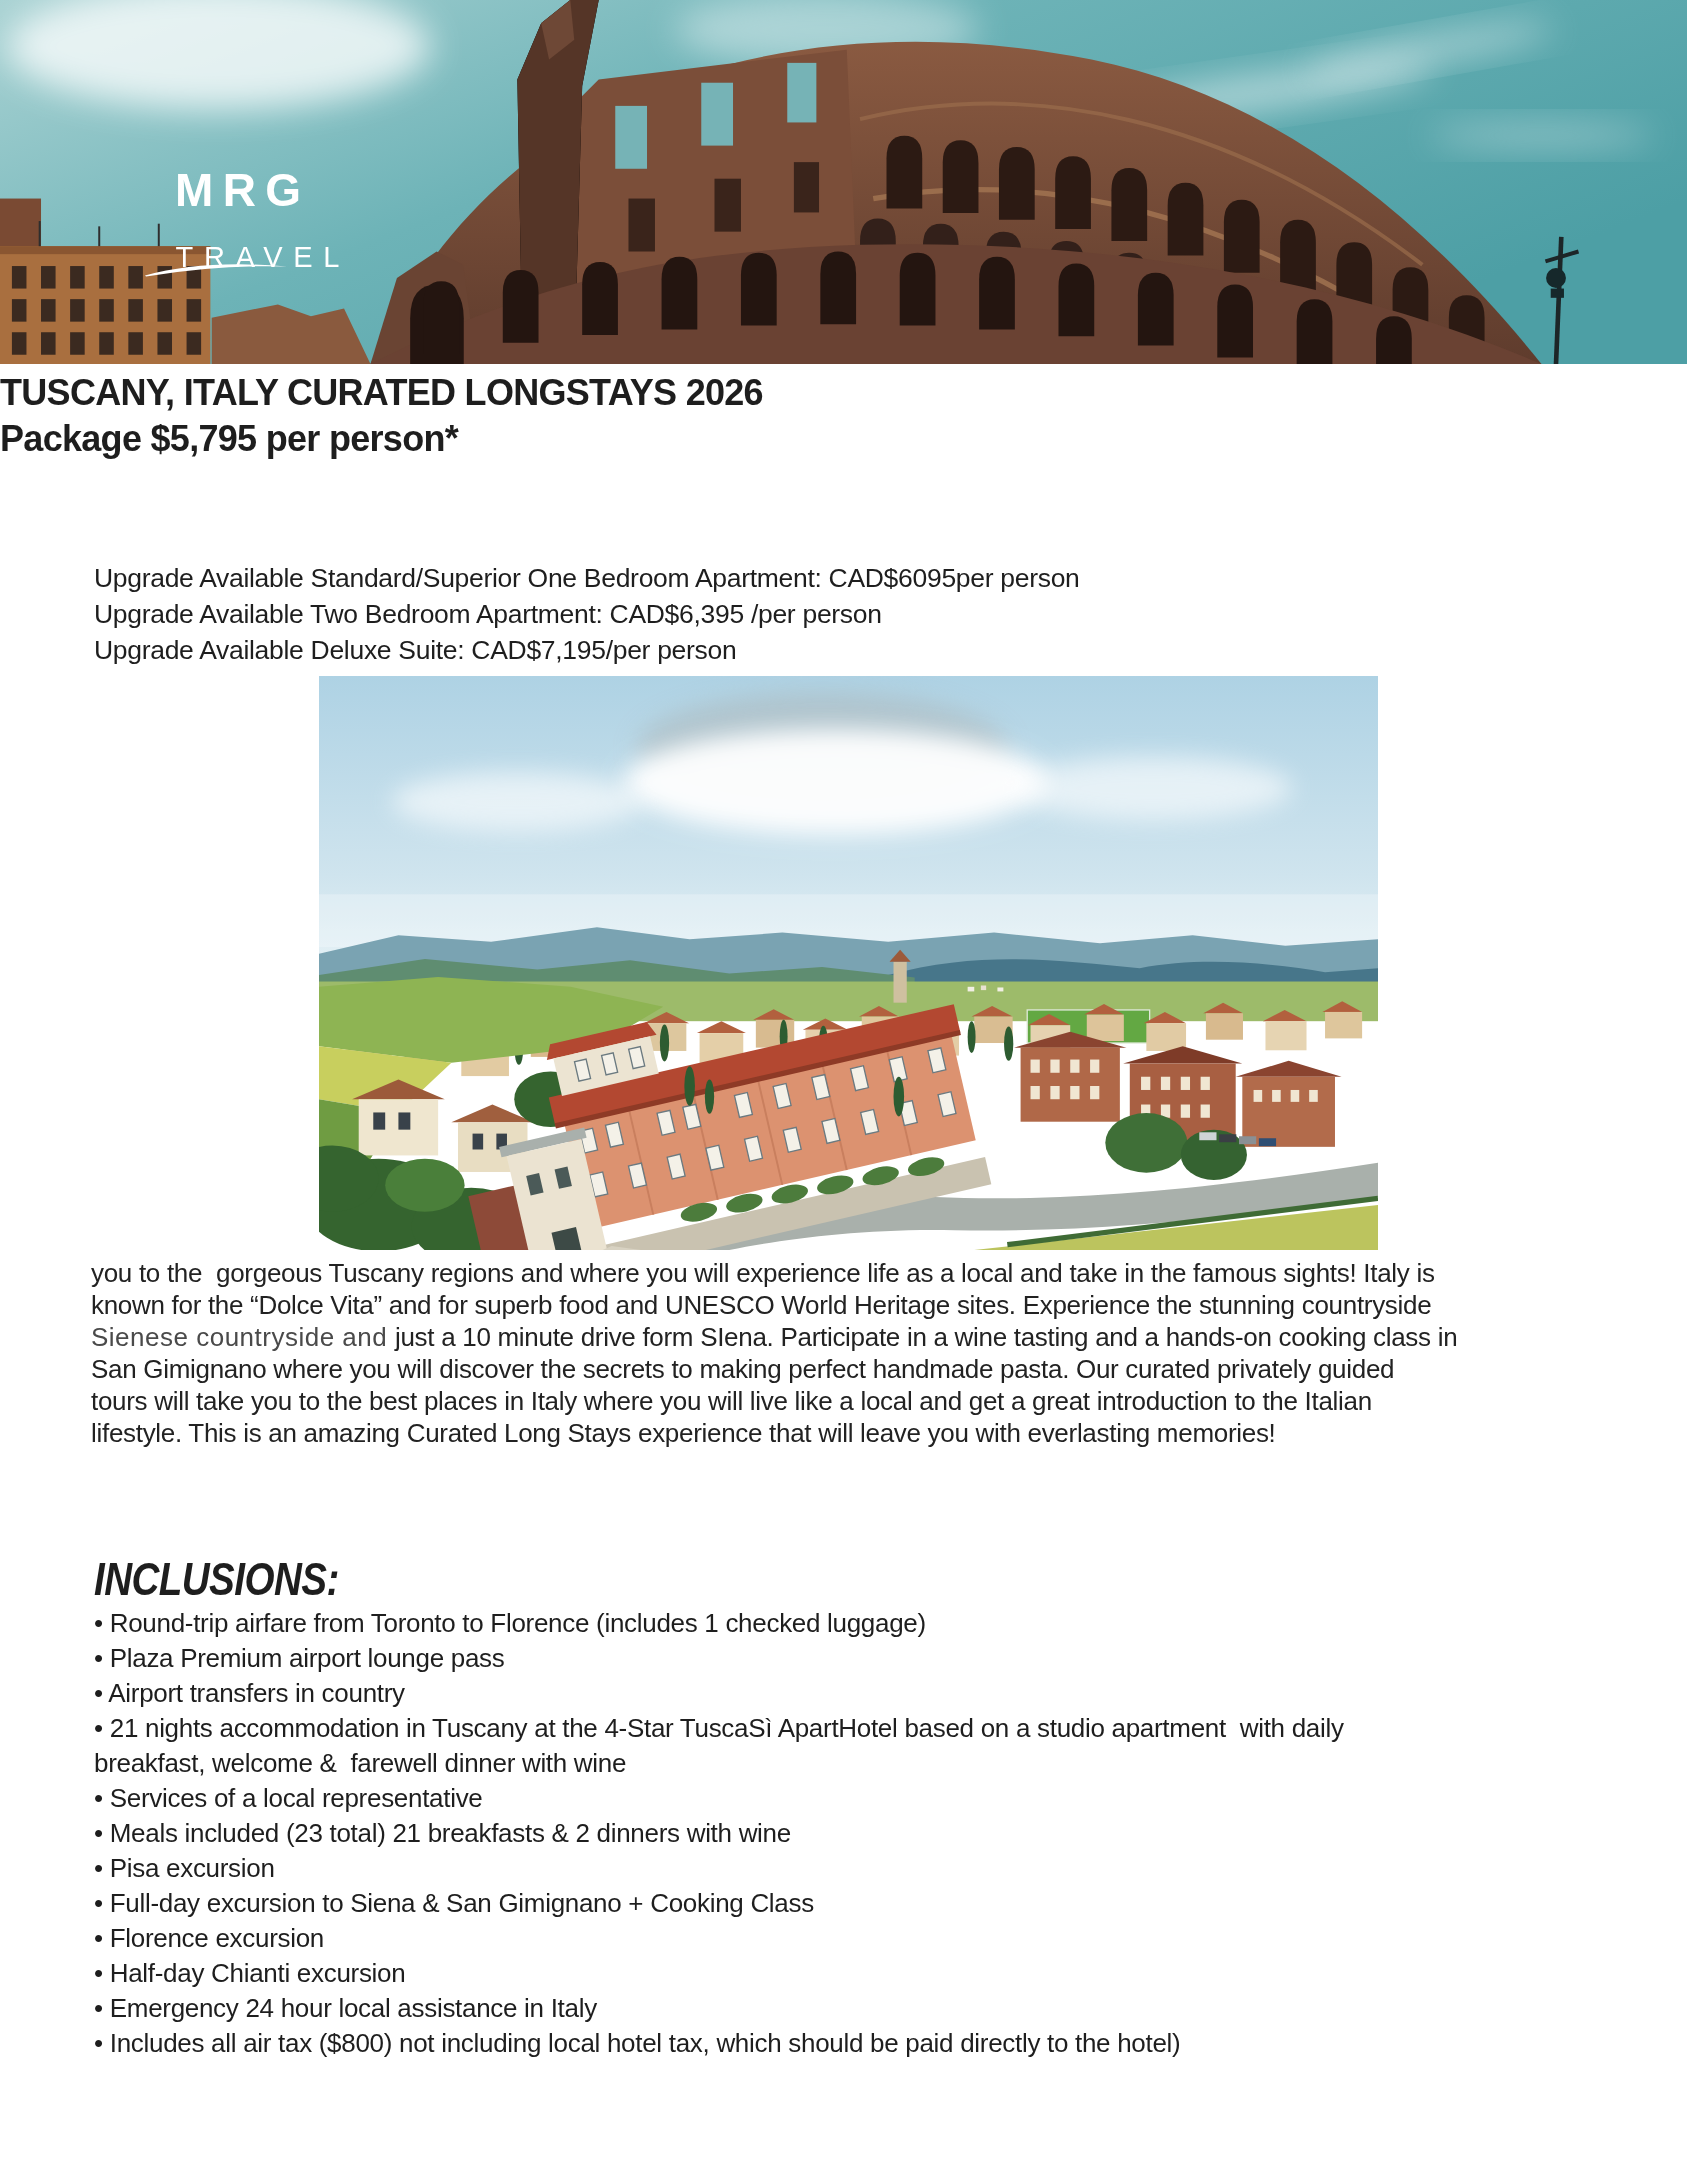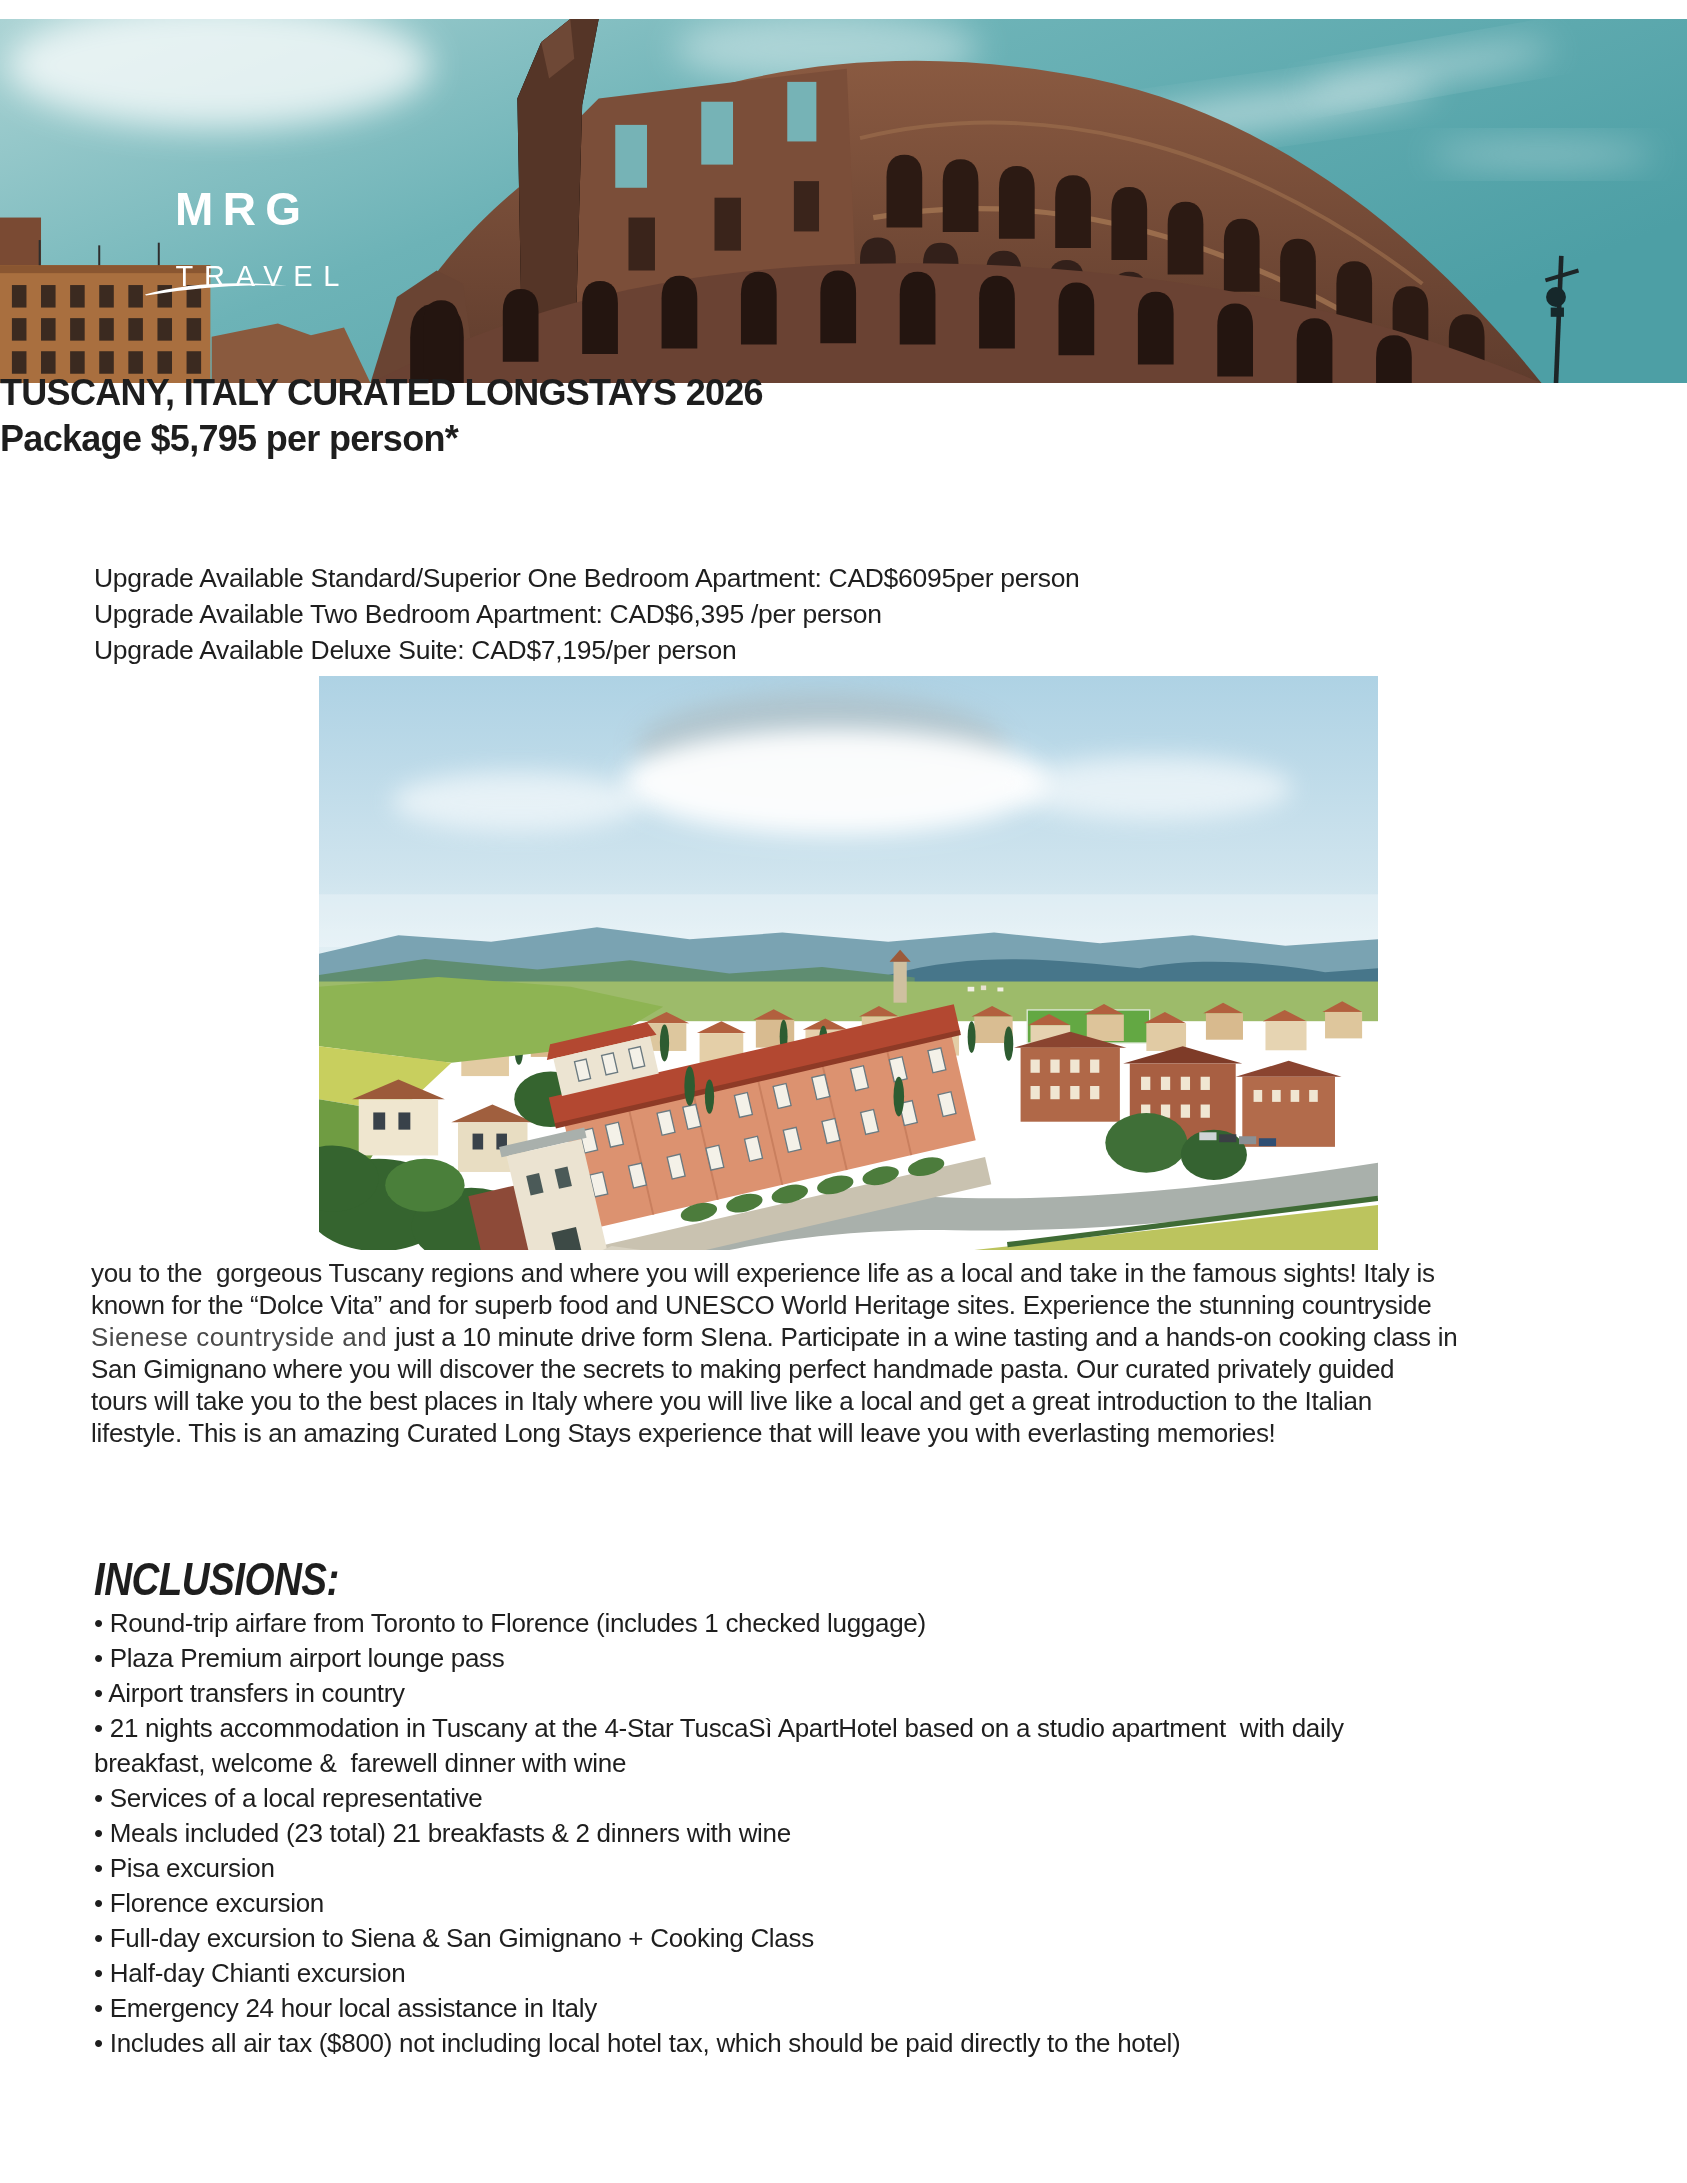--- a/index.html
+++ b/index.html
@@ -1,20 +1,20 @@
 <!DOCTYPE html>
 <html style="font-size:10.6px"><head>
 <meta charset="utf-8">
 <style>
   html,body{margin:0;padding:0;background:#ffffff;}
   .page{position:relative;width:1687px;height:2183px;background:#ffffff;overflow:hidden;
         font-family:"Liberation Sans",sans-serif;color:#1e1e1e;}
 
   
-  .header-photo{position:absolute;left:0;top:0;width:1687px;height:364px;overflow:hidden;margin-top:19px;}
+  .header-photo{position:absolute;left:0;top:0;width:1687px;height:364px;overflow:hidden;}
   .header-photo svg{display:block;width:100%;height:100%;}
 
   .logo{position:absolute;left:165px;top:167px;width:146px;text-align:center;color:#ffffff;}
   .logo-mrg{font-size:46px;font-weight:700;letter-spacing:9.3px;line-height:46px;text-indent:9.3px;}
   .logo-swoosh{position:absolute;left:-22.5px;top:49px;width:192px;height:26.5px;}
   .logo-travel{margin-top:30px;font-size:29px;font-weight:400;letter-spacing:10.6px;line-height:29px;text-indent:10.6px;}
 
   
   .title-block{position:absolute;left:0;top:370px;width:1687px;}
   .title-line{font-size:36px;font-weight:700;line-height:46px;letter-spacing:-0.7px;white-space:pre;}
@@ -422,21 +422,21 @@
   <h2 class="inclusions-heading">INCLUSIONS:</h2>
   <div class="inclusions-list" id="inclusions-list">
       <div class="inc-line">• Round-trip airfare from Toronto to Florence (includes 1 checked luggage)</div>
       <div class="inc-line">• Plaza Premium airport lounge pass</div>
       <div class="inc-line">• Airport transfers in country</div>
       <div class="inc-line">• 21 nights accommodation in Tuscany at the 4-Star TuscaSì ApartHotel based on a studio apartment  with daily</div>
       <div class="inc-line">breakfast, welcome &amp;  farewell dinner with wine</div>
       <div class="inc-line">• Services of a local representative</div>
       <div class="inc-line">• Meals included (23 total) 21 breakfasts &amp; 2 dinners with wine</div>
       <div class="inc-line">• Pisa excursion</div>
+      <div class="inc-line">• Full-day excursion to Siena &amp; San Gimignano + Cooking Class</div>
       <div class="inc-line">• Florence excursion</div>
-      <div class="inc-line">• Full-day excursion to Siena &amp; San Gimignano + Cooking Class</div>
       <div class="inc-line">• Half-day Chianti excursion</div>
       <div class="inc-line">• Emergency 24 hour local assistance in Italy</div>
       <div class="inc-line">• Includes all air tax ($800) not including local hotel tax, which should be paid directly to the hotel)</div>
     </div>
 
 </div>
 
 
 </body></html>

